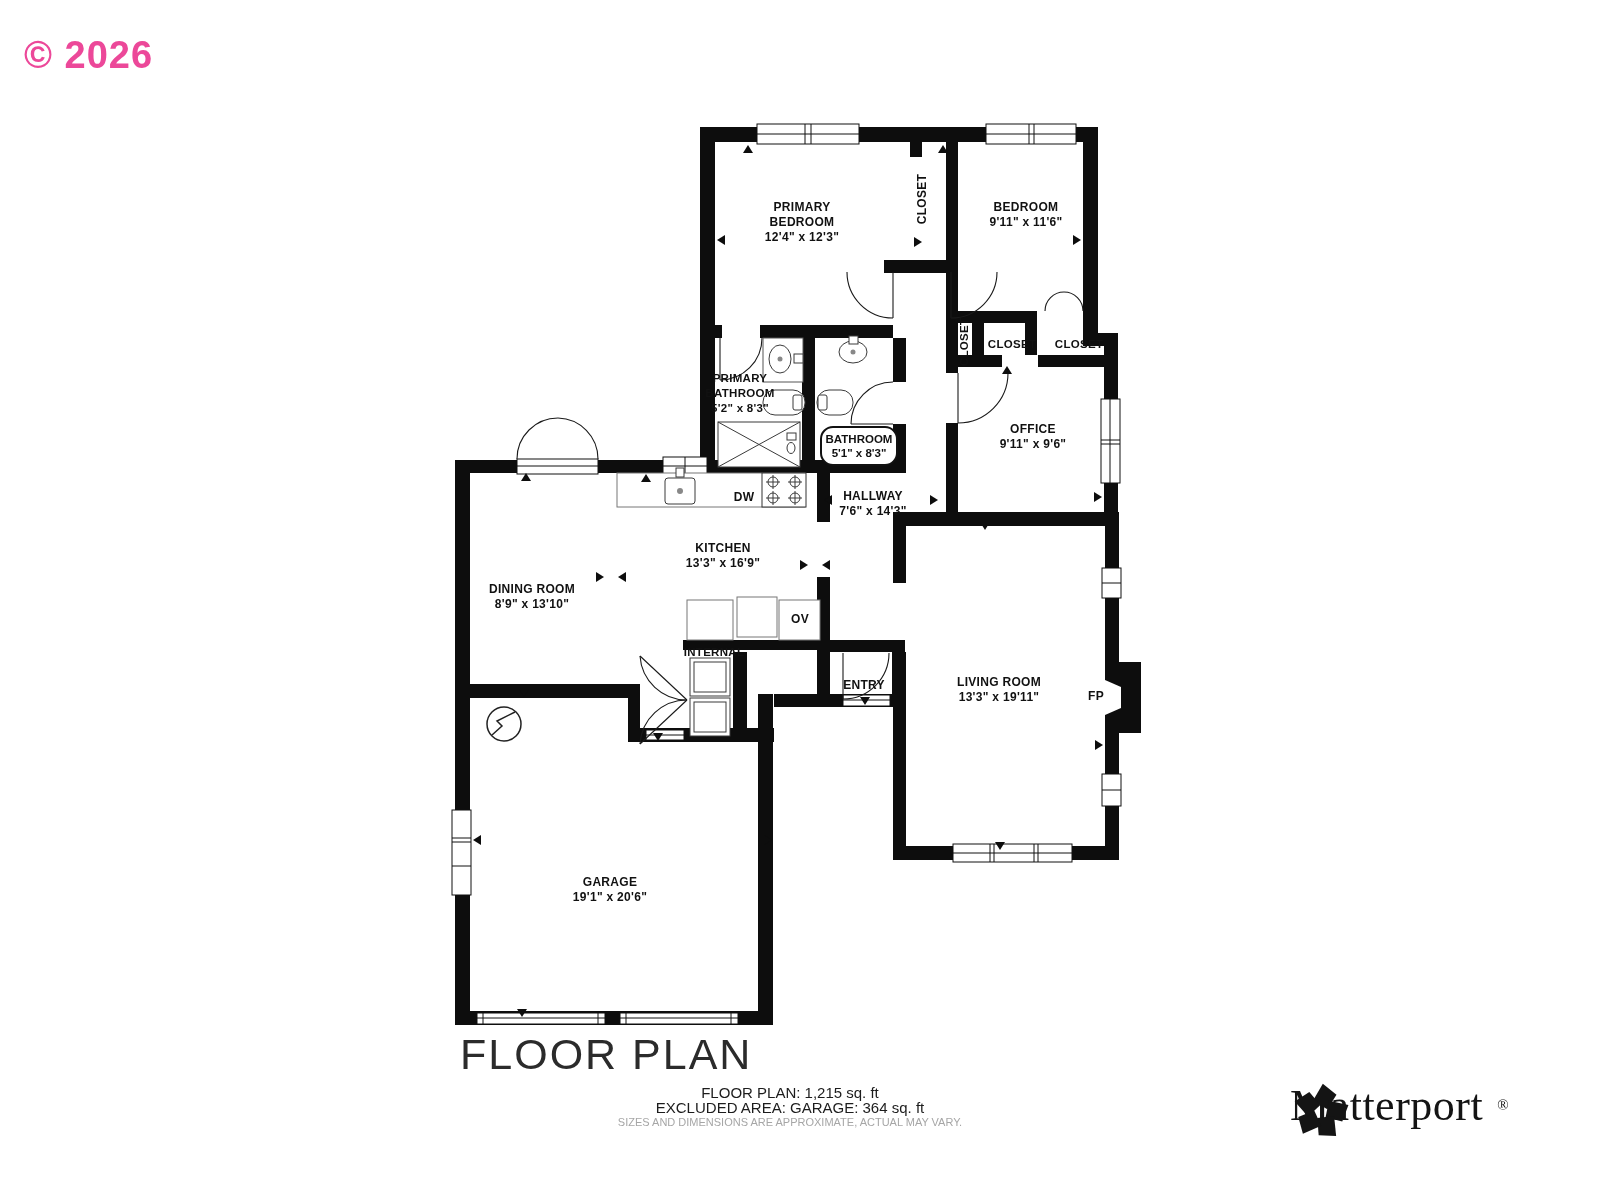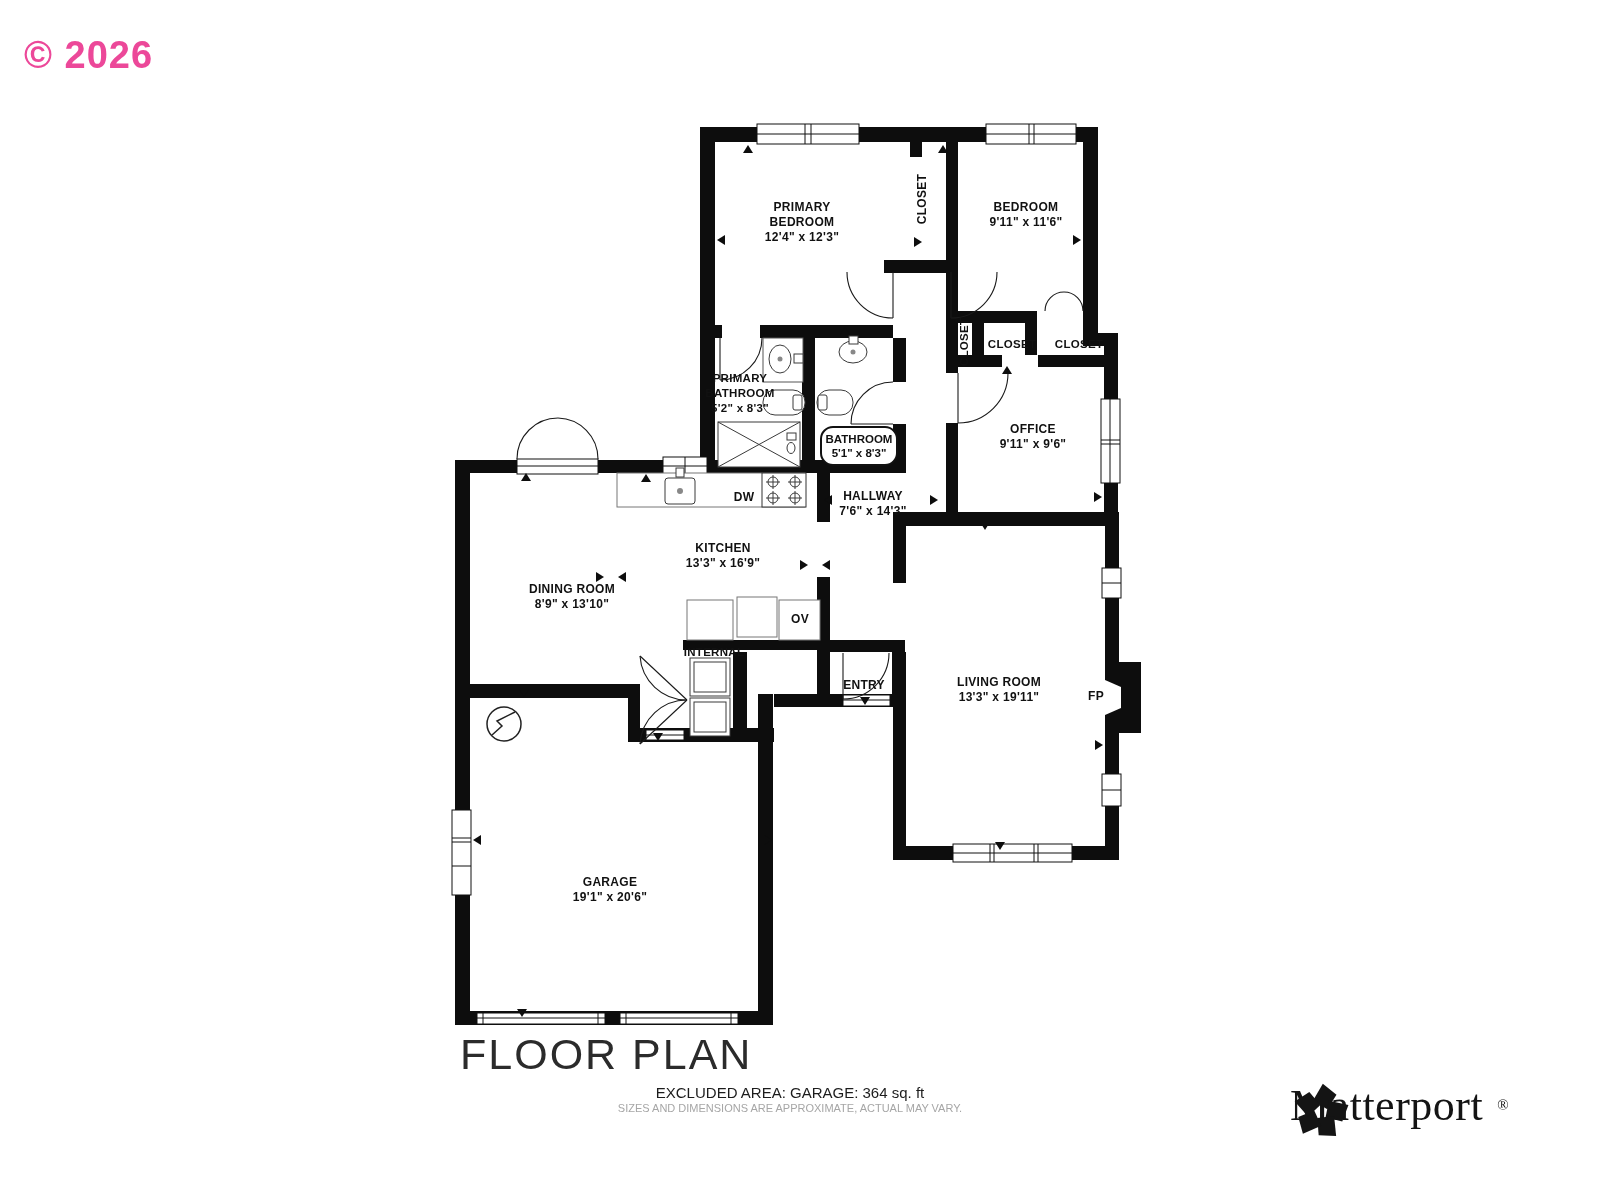--- a/index.html
+++ b/index.html
@@ -291,35 +291,36 @@
 5'1" x 8'3"</div>
   <div class="lbl vert small" style="left:964px;top:342px">CLOSET</div>
   <div class="lbl small" style="left:1012px;top:344px">CLOSET</div>
   <div class="lbl small" style="left:1079px;top:344px">CLOSET</div>
   <div class="lbl" style="left:1033px;top:437px">OFFICE
 9'11" x 9'6"</div>
   <div class="lbl" style="left:873px;top:504px">HALLWAY
 7'6" x 14'3"</div>
   <div class="lbl" style="left:723px;top:556px">KITCHEN
 13'3" x 16'9"</div>
-  <div class="lbl" style="left:572px;top:597px">DINING ROOM
+  <div class="lbl" style="left:532px;top:597px">DINING ROOM
 8'9" x 13'10"</div>
   <div class="lbl" style="left:999px;top:690px">LIVING ROOM
 13'3" x 19'11"</div>
   <div class="lbl" style="left:610px;top:890px">GARAGE
 19'1" x 20'6"</div>
   <div class="lbl small" style="left:714px;top:652px">INTERNAL</div>
   <div class="lbl" style="left:864px;top:685px">ENTRY</div>
   <div class="lbl" style="left:744px;top:497px">DW</div>
   <div class="lbl" style="left:800px;top:619px">OV</div>
   <div class="lbl" style="left:1096px;top:696px">FP</div>
 
   <div class="title">FLOOR PLAN</div>
 
   <div class="footer">
+    <div>FLOOR PLAN: 1,215 sq. ft</div>
     <div>EXCLUDED AREA: GARAGE: 364 sq. ft</div>
     <div class="disclaimer">SIZES AND DIMENSIONS ARE APPROXIMATE, ACTUAL MAY VARY.</div>
   </div>
 
   <div class="brand">
     <svg width="62" height="64" viewBox="-34 -34 68 68">
       <g fill="#141414">
         <path d="M 2,-31 L 17,-19 L 7,-3 L -9,-12 Z"></path>
         <path d="M 2,-31 L 17,-19 L 7,-3 L -9,-12 Z" transform="rotate(72)"></path>
         <path d="M 2,-31 L 17,-19 L 7,-3 L -9,-12 Z" transform="rotate(144)"></path>

